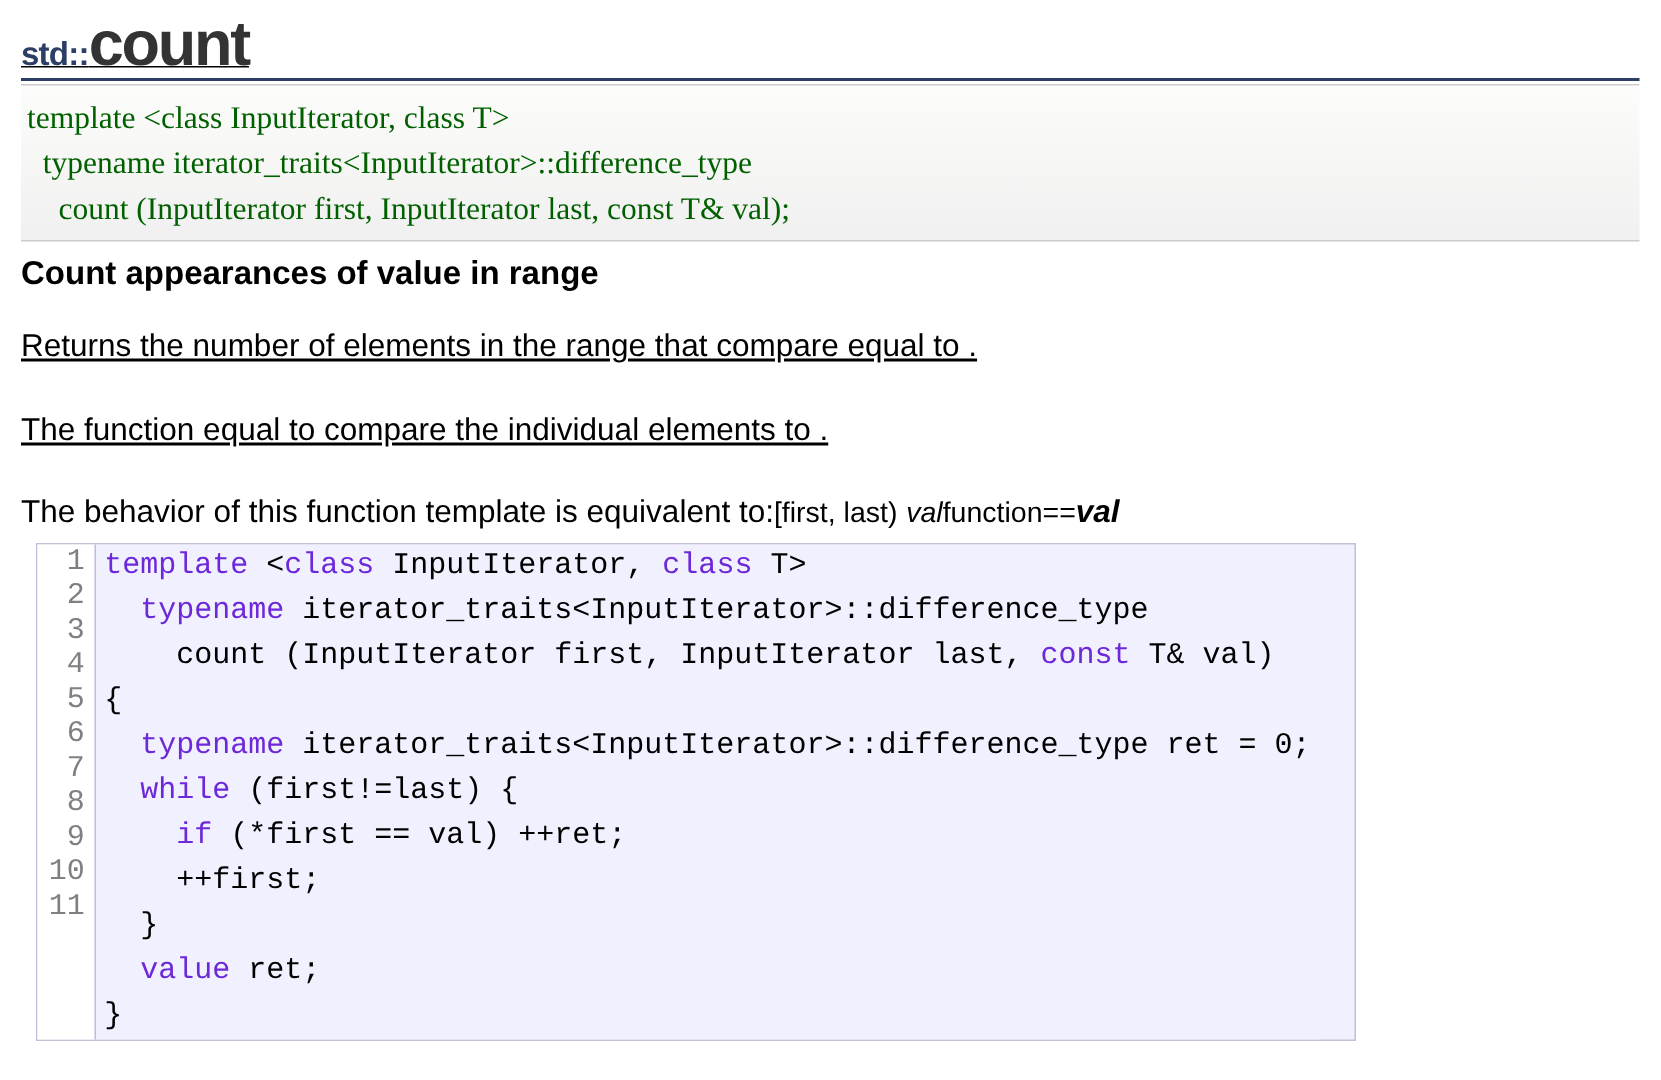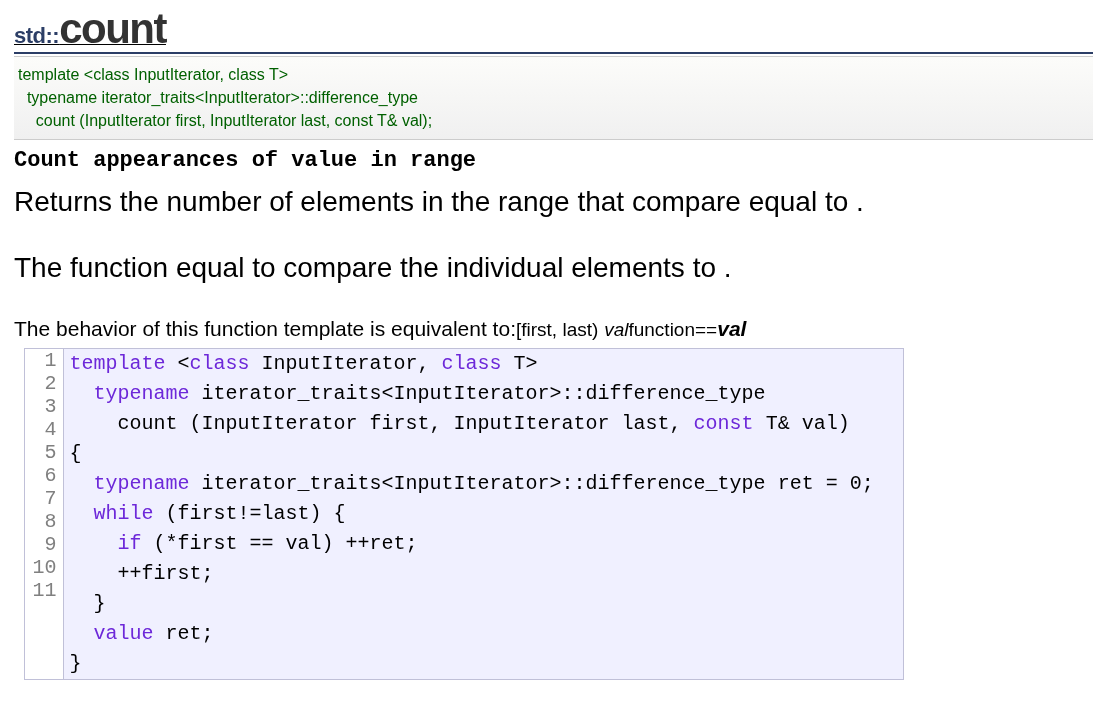--- a/index.html
+++ b/index.html
@@ -23,42 +23,42 @@
       color: #2c3e66;
       letter-spacing: -0.5px;
     }
     .page-title .fname {
       font-size: 42px;
       font-weight: bold;
       color: #333;
       letter-spacing: -1.5px;
     }
     .signature {
-      font-family: Liberation Sans, sans-serif;
-      font-size: 16px;
+      font-family: Liberation Serif, serif;
+      font-size: 21px;
       color: #006000;
       background: linear-gradient(#fcfcfa, #f0f0f0);
       border-top: 1px solid #ccc;
       border-bottom: 1px solid #ccc;
       padding: 6px 4px;
       white-space: pre;
       line-height: 1.45;
       overflow-x: auto;
     }
     .section-heading {
       font-weight: bold;
       font-size: 22px;
       margin-top: 8px;
-      margin-bottom: 8px;
-      font-family: Liberation Mono, monospace;
+      margin-bottom: 20px;
     }
     .desc {
-      font-size: 28px;
+      font-size: 21px;
       line-height: 1.5;
       margin-bottom: 24px;
+      text-decoration: underline;
     }
     .behavior-line {
       font-size: 21px;
       line-height: 1.5;
     }
     .tt {
       font-family: Liberation Sans, sans-serif;
       font-size: 19px;
     }
     .var {

